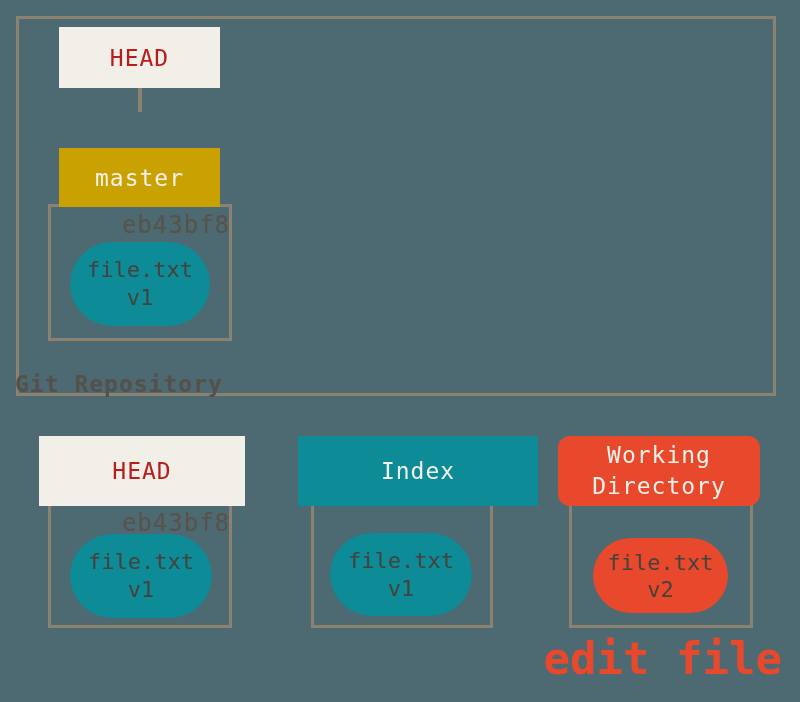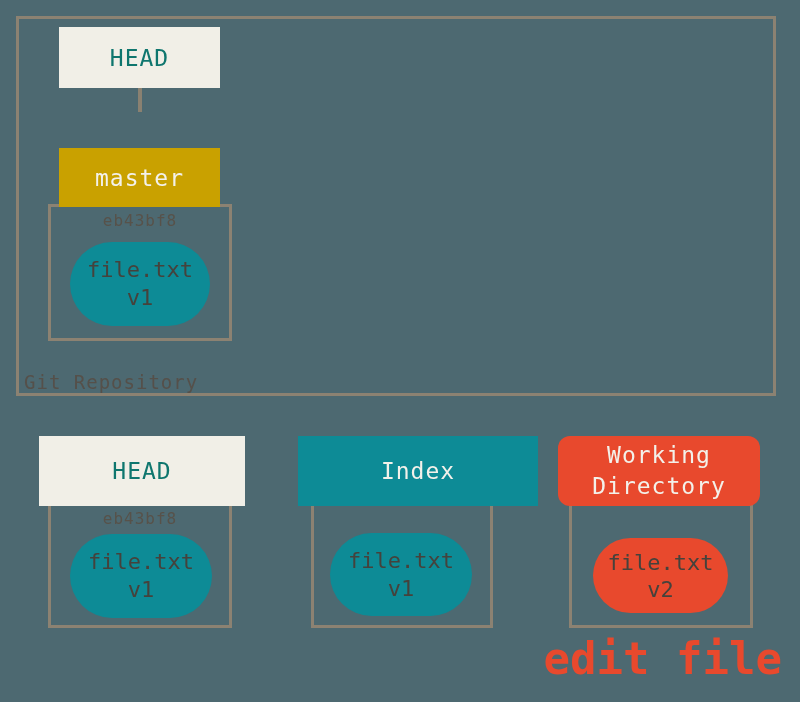--- a/index.html
+++ b/index.html
@@ -25,21 +25,21 @@
     position: absolute;
     display: flex;
     align-items: center;
     justify-content: center;
     text-align: center;
     font-size: 23px;
     letter-spacing: 1px;
     box-sizing: border-box;
     z-index: 3;
   }
-  .cream { background: #F1EFE7; color: #0f766e; }
+  .cream { background: #F1EFE7; color: #b91c1c; }
   .teal-bg { background: #0D8B96; color: #F3F1EA; }
   .red-bg { background: #E8492D; color: #F3F1EA; border-radius: 12px; }
   .gold-bg { background: #C9A100; color: #F3F1EA; }
   .pill {
     position: absolute;
     border-radius: 42px;
     display: flex;
     flex-direction: column;
     align-items: center;
     justify-content: center;
@@ -47,24 +47,25 @@
     font-size: 22px;
     line-height: 28px;
     color: #45423C;
     z-index: 2;
   }
   .pill.teal { background: #0D8B96; }
   .pill.red { background: #E8492D; border-radius: 38px; }
   .hash-label {
     position: absolute;
     text-align: center;
-    font-size: 16px;
+    font-size: 24px;
     color: #57524A;
     letter-spacing: 1px;
     z-index: 2;
+    padding-left: 36px;
   }
   .connector {
     position: absolute;
     width: 4px;
     background: #8A8171;
     z-index: 1;
   }
   .arrowhead {
     position: absolute;
     width: 0;
@@ -78,25 +79,26 @@
   #repo-head-box { left: 59px; top: 27px; width: 161px; height: 61px; }
   #connector-head-master { left: 138px; top: 88px; height: 24px; }
   #branch-box { left: 59px; top: 110px; width: 161px; height: 59px; margin-top: 38px; }
   #connector-master-commit { left: 138px; top: 169px; height: 22px; }
   #arrowhead-commit { left: 128px; top: 189px; }
   #commit-box { left: 48px; top: 204px; width: 184px; height: 137px; }
   #commit-hash { left: 48px; top: 211px; width: 184px; }
   #commit-pill { left: 70px; top: 242px; width: 140px; height: 84px; }
   #repo-label {
     position: absolute;
-    left: 24px;
+    left: 15px;
     top: 371px;
-    font-size: 19px;
+    font-size: 23px;
     color: #55504A;
     letter-spacing: 1px;
+    font-weight: bold;
   }
   #tree1-header { left: 39px;  top: 436px; width: 206px; height: 70px; }
   #tree1-box    { left: 48px;  top: 503px; width: 184px; height: 125px; }
   #tree1-hash   { left: 48px;  top: 509px; width: 184px; }
   #tree1-pill   { left: 70px;  top: 534px; width: 142px; height: 84px; }
   #tree2-header { left: 298px; top: 436px; width: 240px; height: 70px; }
   #tree2-box    { left: 311px; top: 503px; width: 182px; height: 125px; }
   #tree2-pill   { left: 330px; top: 533px; width: 142px; height: 83px; }
   #tree3-header { left: 558px; top: 436px; width: 202px; height: 70px;
                   line-height: 31px; padding: 4px 6px; }

